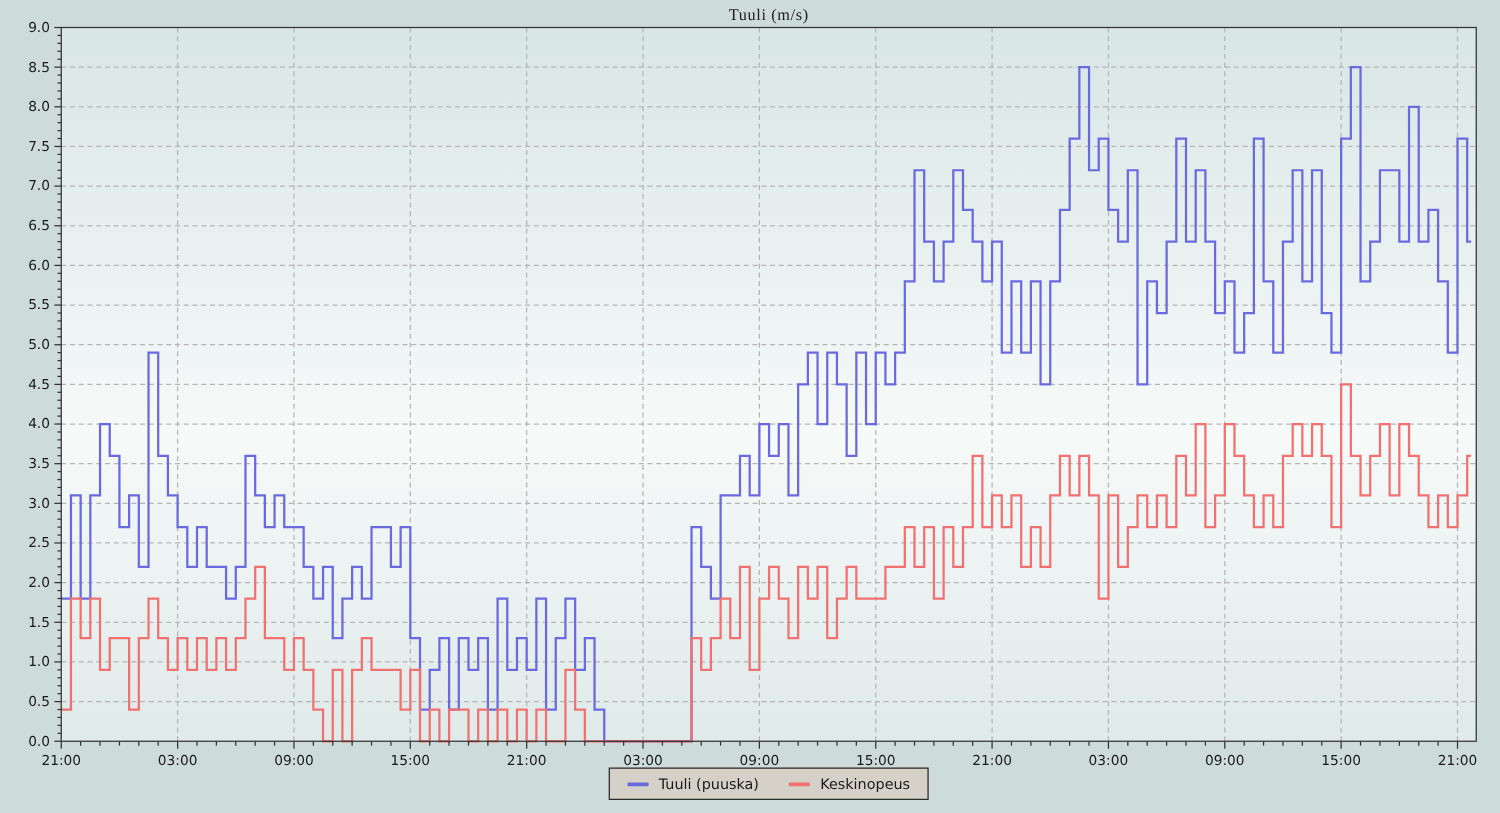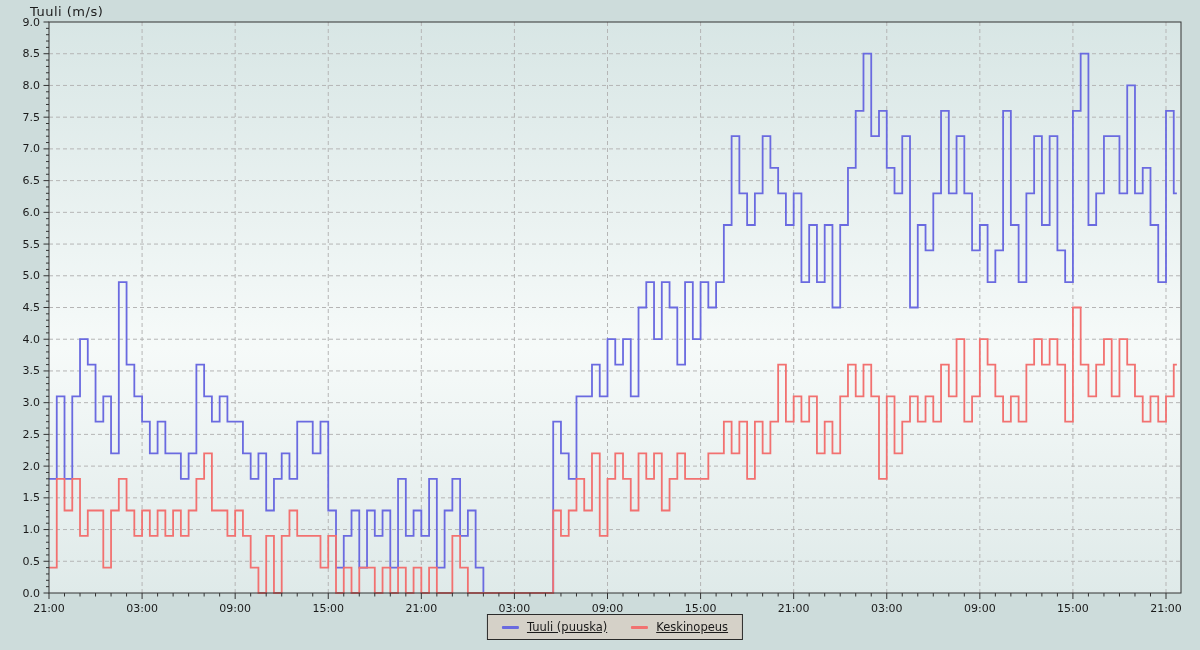--- a/index.html
+++ b/index.html
@@ -4,28 +4,28 @@
 <style>
   html,body{margin:0;padding:0;}
   body{
     width:1200px;height:650px;
     background:#cddcdb;
     font-family:"DejaVu Sans","Liberation Sans",sans-serif;
     position:relative;overflow:hidden;
   }
   #chart-title{
     position:absolute;top:4px;left:30px;width:1170px;
-    font-size:13px;color:#1c1c1c;letter-spacing:0.5px;
+    text-align:center;font-size:13px;color:#1c1c1c;letter-spacing:0.5px;font-family:Liberation Serif, serif;
   }
   #chart-svg{position:absolute;top:0;left:0;}
   #legend{
     position:absolute;top:614px;left:615px;transform:translateX(-50%);
     display:inline-flex;align-items:center;gap:24px;
     background:#d5d1c8;border:1px solid #2a2a2a;
-    padding:5px 14px;font-size:11.5px;color:#1a1a1a;white-space:nowrap;text-decoration:underline;
+    padding:5px 14px;font-size:11.5px;color:#1a1a1a;white-space:nowrap;
   }
   .legend-item{display:inline-flex;align-items:center;gap:8px;}
   .swatch{display:inline-block;width:17px;height:3px;border-radius:1px;}
 </style>
 </head>
 <body>
 
 <div id="chart-title">Tuuli (m/s)</div>
 
 <svg id="chart-svg" width="1200" height="650" viewBox="0 0 1200 650">

